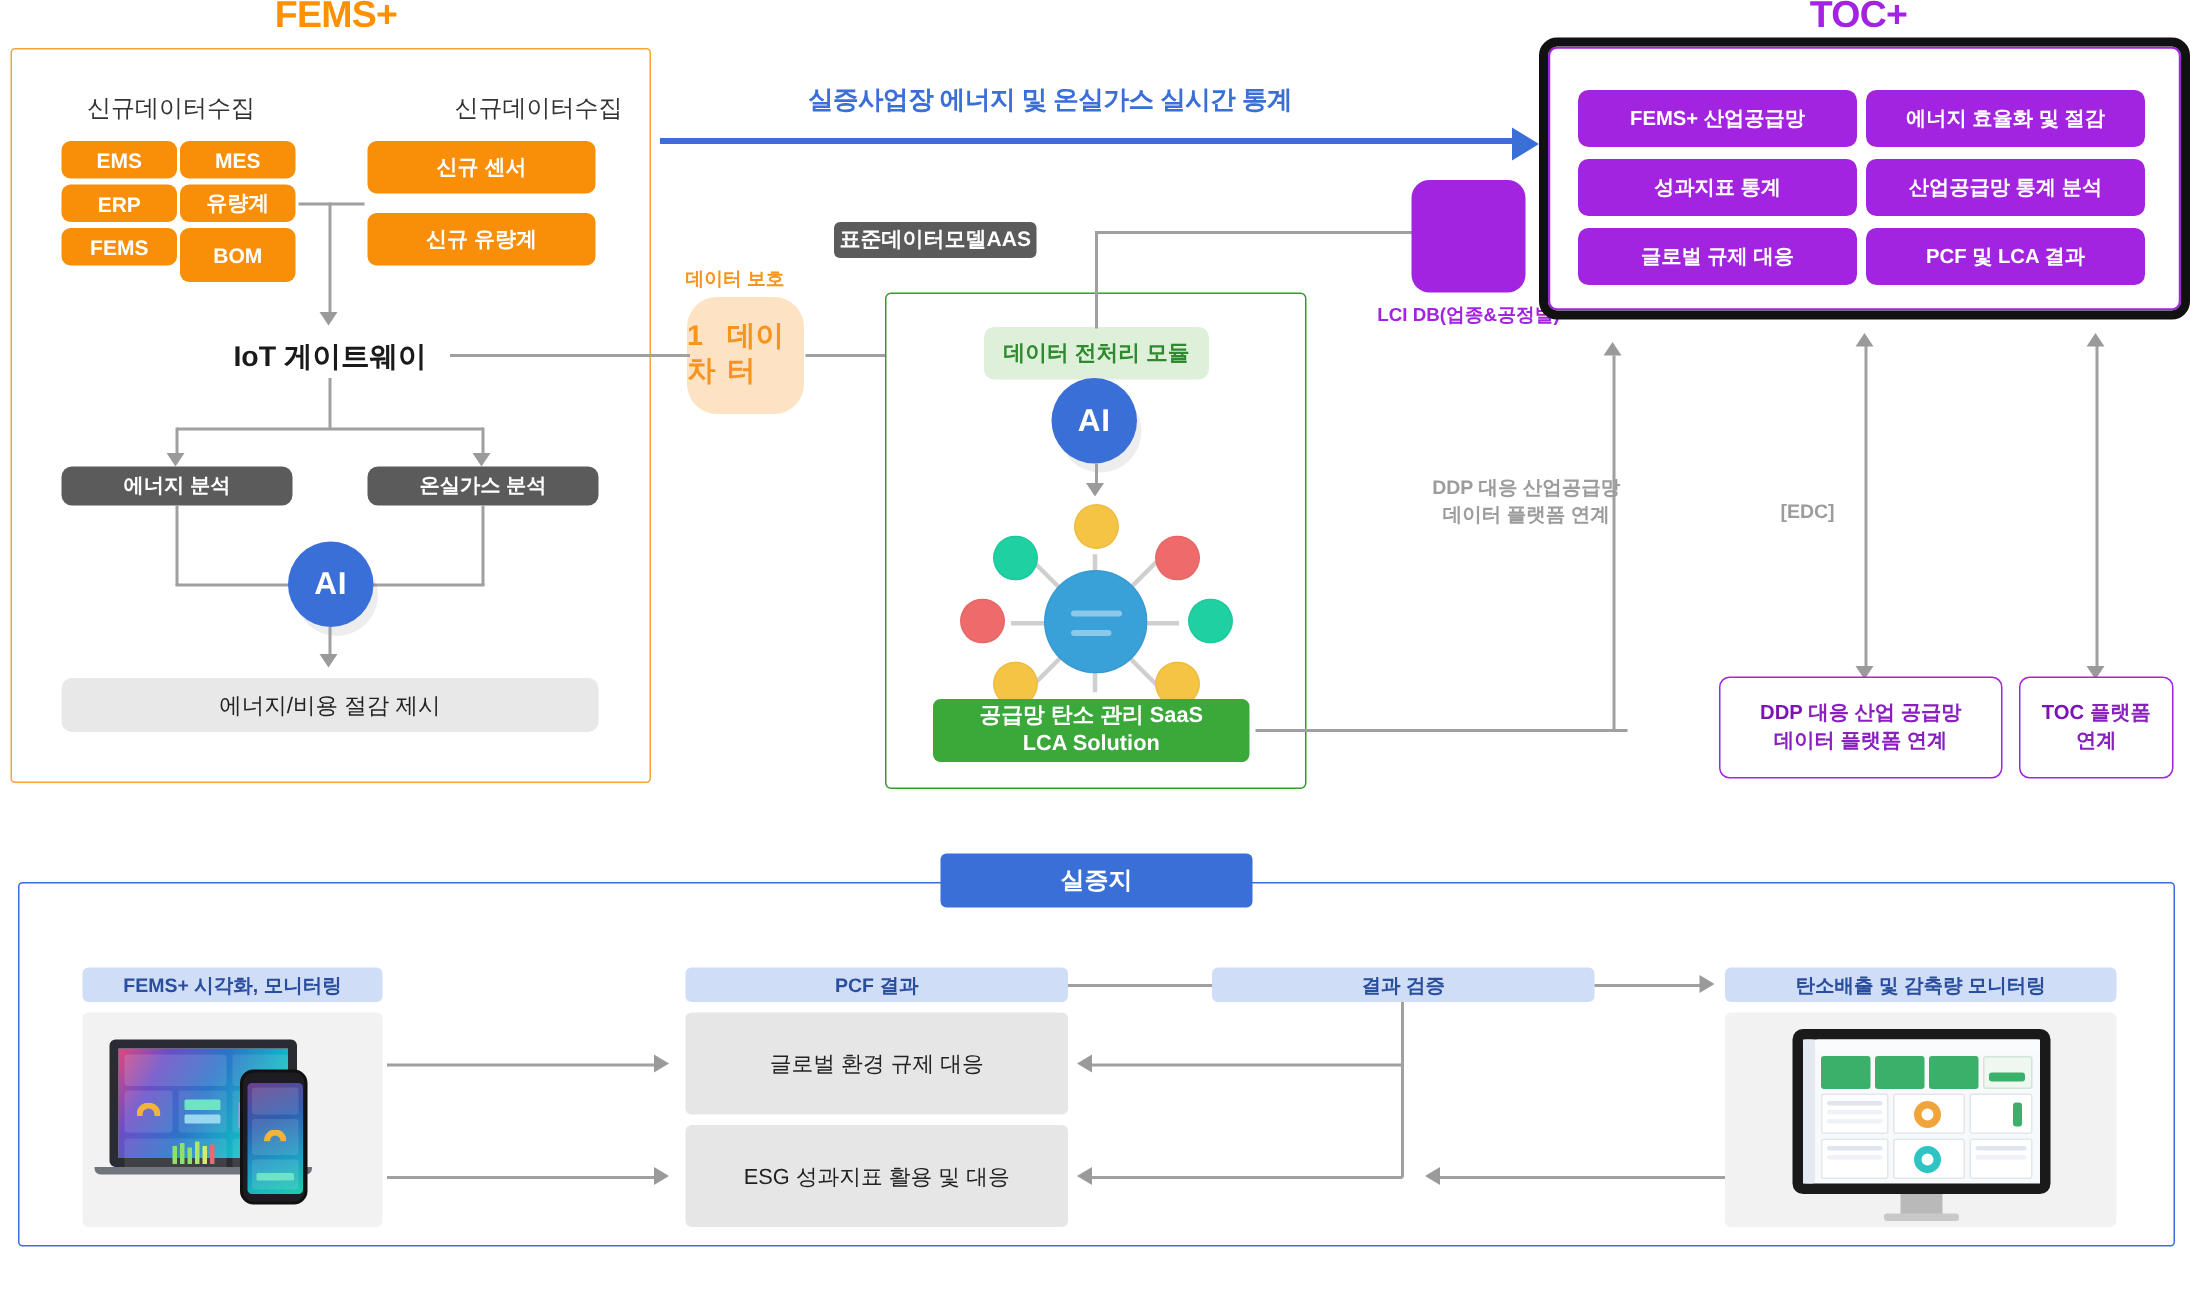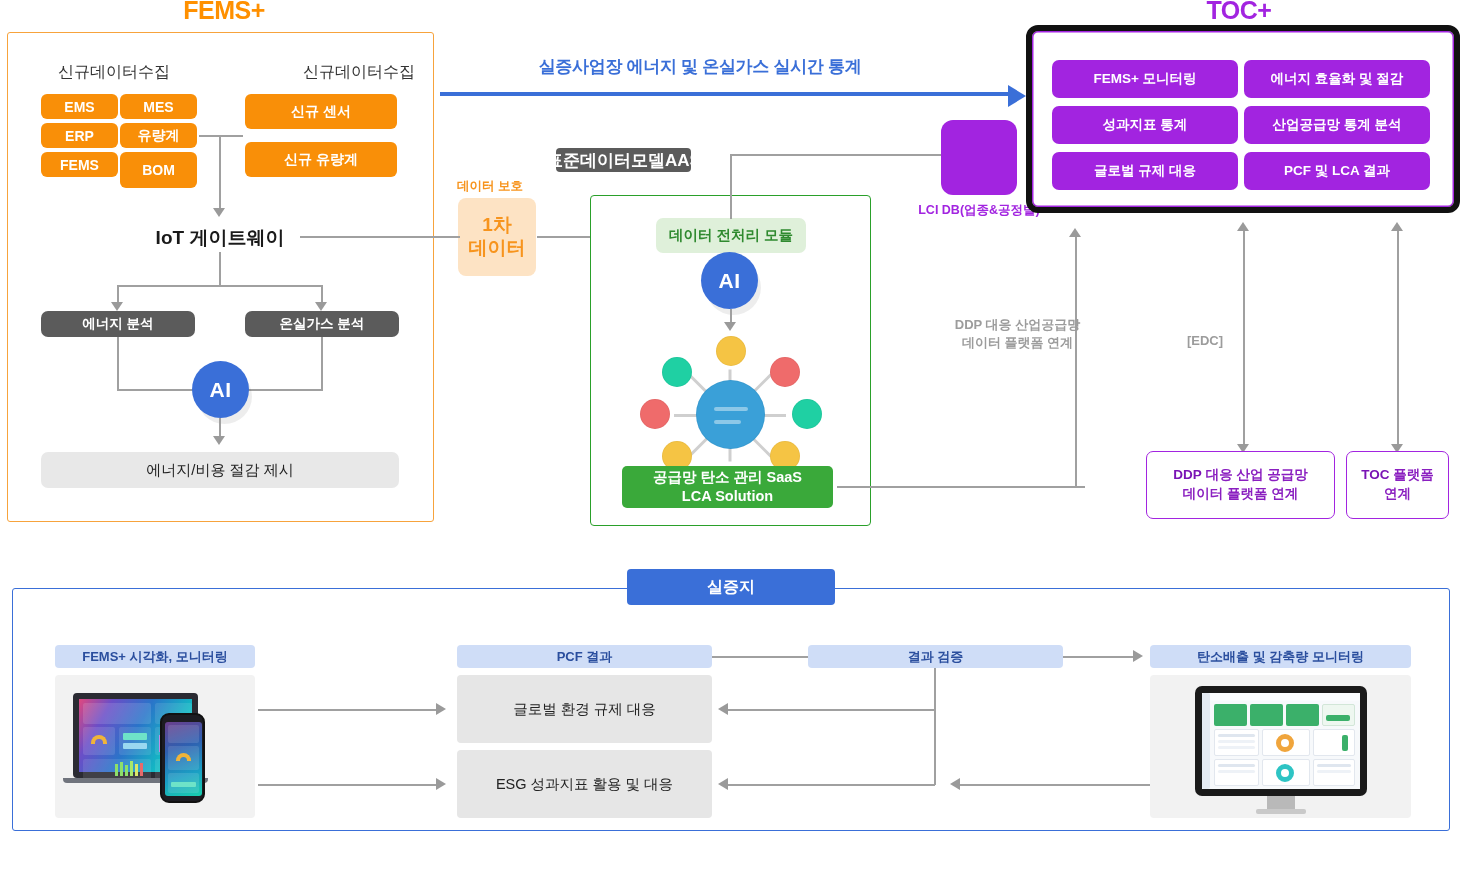--- a/index.html
+++ b/index.html
@@ -88,43 +88,43 @@
     border-left: 18px solid #3a6fd8;
   }
   .flow-title {
     font-size: 17px; font-weight: bold; color: #3a6fd8;
     white-space: nowrap; letter-spacing: -0.3px;
   }
 
   
   .dp-label { font-size: 12.5px; font-weight: bold; color: #f7941d; white-space: nowrap; }
   .dp-box {
-    background: #fde3c4; border-radius: 8px; color: #f7941d;
-    display: flex; flex-direction: column; align-items: center; justify-content: center;
+    background: #fde3c4; border-radius: 20px; color: #f7941d;
+    display: flex; flex-direction: row; align-items: center; justify-content: center;
     font-size: 19px; font-weight: bold; line-height: 1.2;
   }
 
   
   .green-panel {
     border: 1.4px solid #2aa02a; border-radius: 4px; background: #fff;
   }
   .pre-module {
     background: #dff0da; color: #2f8a2f; border-radius: 7px;
     display: flex; align-items: center; justify-content: center;
     font-size: 14.5px; font-weight: bold; white-space: nowrap;
   }
   .green-bar {
     background: #3aa93a; color: #fff; border-radius: 5px;
     display: flex; flex-direction: column; align-items: center; justify-content: center;
     font-size: 14.5px; font-weight: bold; line-height: 1.32; text-align: center;
   }
   .std-model {
     background: #5b5b5b; color: #fff; border-radius: 4px;
     display: flex; align-items: center; justify-content: center;
-    font-size: 17px; font-weight: bold; white-space: nowrap;
+    font-size: 14px; font-weight: bold; white-space: nowrap;
   }
 
   
   .hub-node { border-radius: 50%; position: absolute; border: 1px solid rgba(0,0,0,0.04); }
   .hub-spoke { position: absolute; background: #cfcfcf; height: 3px; transform-origin: 0 50%; }
 
   
   .toc-panel {
     border: 6px solid #111; border-radius: 12px; background: #fff;
     box-shadow: 0 0 0 1.5px #a224e0 inset;
@@ -303,21 +303,21 @@
   <span>데이터 플랫폼 연계</span>
 </div>
 
 <div class="abs lci-box" style="left:941px; top:120px; width:76px; height:75px;"></div>
 <div class="abs lci-label" style="left:888px; top:202px; width:182px;">LCI DB(업종&amp;공정별)</div>
 
 <div class="abs brand-title brand-toc" style="left:1135px; top:-4px; width:208px;">TOC+</div>
 
 <div class="abs toc-panel" style="left:1026px; top:25px; width:434px; height:188px;"></div>
 
-<div class="abs toc-btn" style="left:1052px; top:60px;  width:186px; height:38px;">FEMS+ 모니터링</div>
+<div class="abs toc-btn" style="left:1052px; top:60px;  width:186px; height:38px;">FEMS+ 산업공급망</div>
 <div class="abs toc-btn" style="left:1244px; top:60px;  width:186px; height:38px;">에너지 효율화 및 절감</div>
 <div class="abs toc-btn" style="left:1052px; top:106px; width:186px; height:38px;">성과지표 통계</div>
 <div class="abs toc-btn" style="left:1244px; top:106px; width:186px; height:38px;">산업공급망 통계 분석</div>
 <div class="abs toc-btn" style="left:1052px; top:152px; width:186px; height:38px;">글로벌 규제 대응</div>
 <div class="abs toc-btn" style="left:1244px; top:152px; width:186px; height:38px;">PCF 및 LCA 결과</div>
 
 <div class="abs ln-h" style="left:945px; top:154px; width:0px;"></div>
 
 <div class="abs ln-v" style="left:1243px; top:230px; height:215px;"></div>
 <div class="abs arr-up" style="left:1237px; top:222px;"></div>

